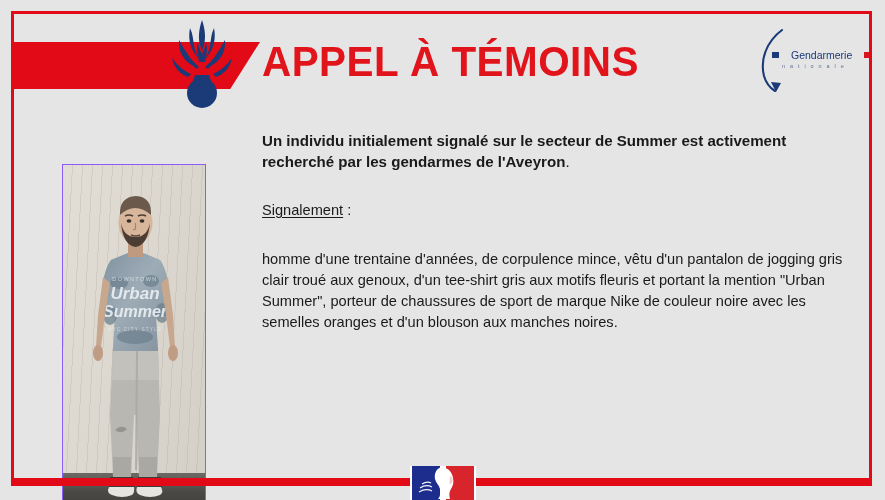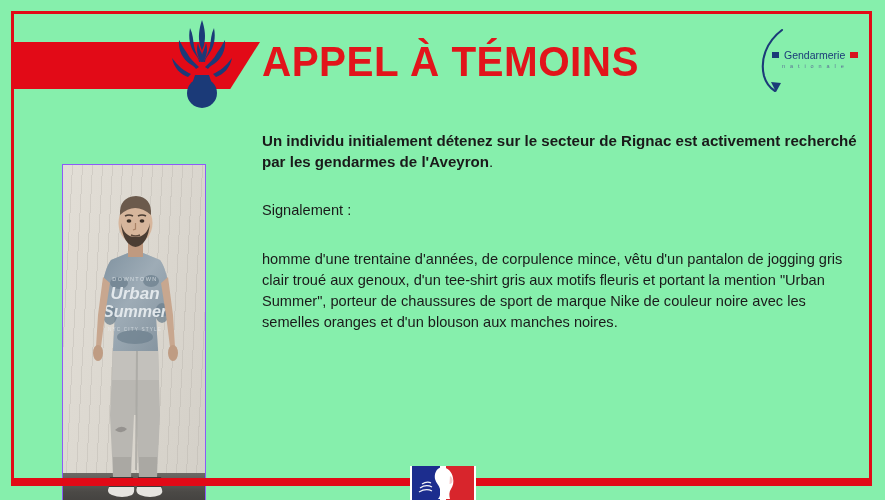--- a/index.html
+++ b/index.html
@@ -13,21 +13,21 @@
     overflow: hidden;
     font-family: "Liberation Sans", sans-serif;
     position: relative;
   }
 
   #poster {
     position: absolute;
     left: 0; top: 0;
     width: 885px;
     height: 500px;
-    background: #86efac;
+    background: #e5e5e5;
   }
 
   
   .frame {
     position: absolute;
     left: 11px;
     top: 11px;
     width: 861px;
     height: 475px;
     border: 3px solid #e20a17;
@@ -96,21 +96,21 @@
   .gn-text-wrap {
     position: absolute;
     left: 20px;
     top: 22px;
     width: 92px;
     text-align: left;
   }
   .gn-line1 {
     display: flex;
     align-items: center;
-    gap: 5px;
+    gap: 12px;
   }
   .gn-sq-blue {
     width: 7px; height: 6px;
     background: #1b3a78;
     flex: 0 0 auto;
   }
   .gn-sq-red {
     width: 8px; height: 6px;
     background: #d7151f;
     flex: 0 0 auto;
@@ -197,20 +197,21 @@
     font-weight: bold;
     font-size: 15.1px;
     line-height: 21px;
     margin-bottom: 28px;
   }
   p.lead .tail { font-weight: normal; }
   p.sig {
     margin-bottom: 28px;
   }
   p.sig .u {
+    text-decoration: underline;
     text-underline-offset: 2px;
     text-align: center;
   }
   p.descr { }
   p.closing b { font-weight: bold; }
 
   
   .footer-logo {
     position: absolute;
     left: 410px;
@@ -336,21 +337,21 @@
       <ellipse cx="79" cy="56" rx="2.4" ry="1.7" fill="#3a2e26"></ellipse>
       <path d="M62 51 q4 -2 8 0" stroke="#4b3d33" stroke-width="1.6" fill="none"></path>
       <path d="M75 51 q4 -2 8 0" stroke="#4b3d33" stroke-width="1.6" fill="none"></path>
       <path d="M72.5 58 l0 6 l-2.5 1" stroke="#a98266" stroke-width="1.2" fill="none"></path>
       <path d="M68 70 q4.5 2 9 0" stroke="#5d4a3d" stroke-width="1.4" fill="none"></path>
     </svg>
   </div>
 
   <div class="content">
 
-    <p class="para lead"><span>Un individu initialement détenez sur le secteur de Rignac est activement recherché par les gendarmes de l'Aveyron</span><span class="tail">.</span></p>
+    <p class="para lead"><span>Un individu initialement signalé sur le secteur de Summer est activement recherché par les gendarmes de l'Aveyron</span><span class="tail">.</span></p>
 
     <p class="para sig"><span class="u">Signalement</span><span> :</span></p>
 
     <p class="para descr">homme d'une trentaine d'années, de corpulence mince, vêtu d'un pantalon de jogging gris clair troué aux genoux, d'un tee-shirt gris aux motifs fleuris et portant la mention "Urban Summer", porteur de chaussures de sport de marque Nike de couleur noire avec les semelles oranges et d'un blouson aux manches noires.</p>
 
   </div>
 
   <div class="frame"></div>
   <div class="frame-bottom-bar"></div>
 

